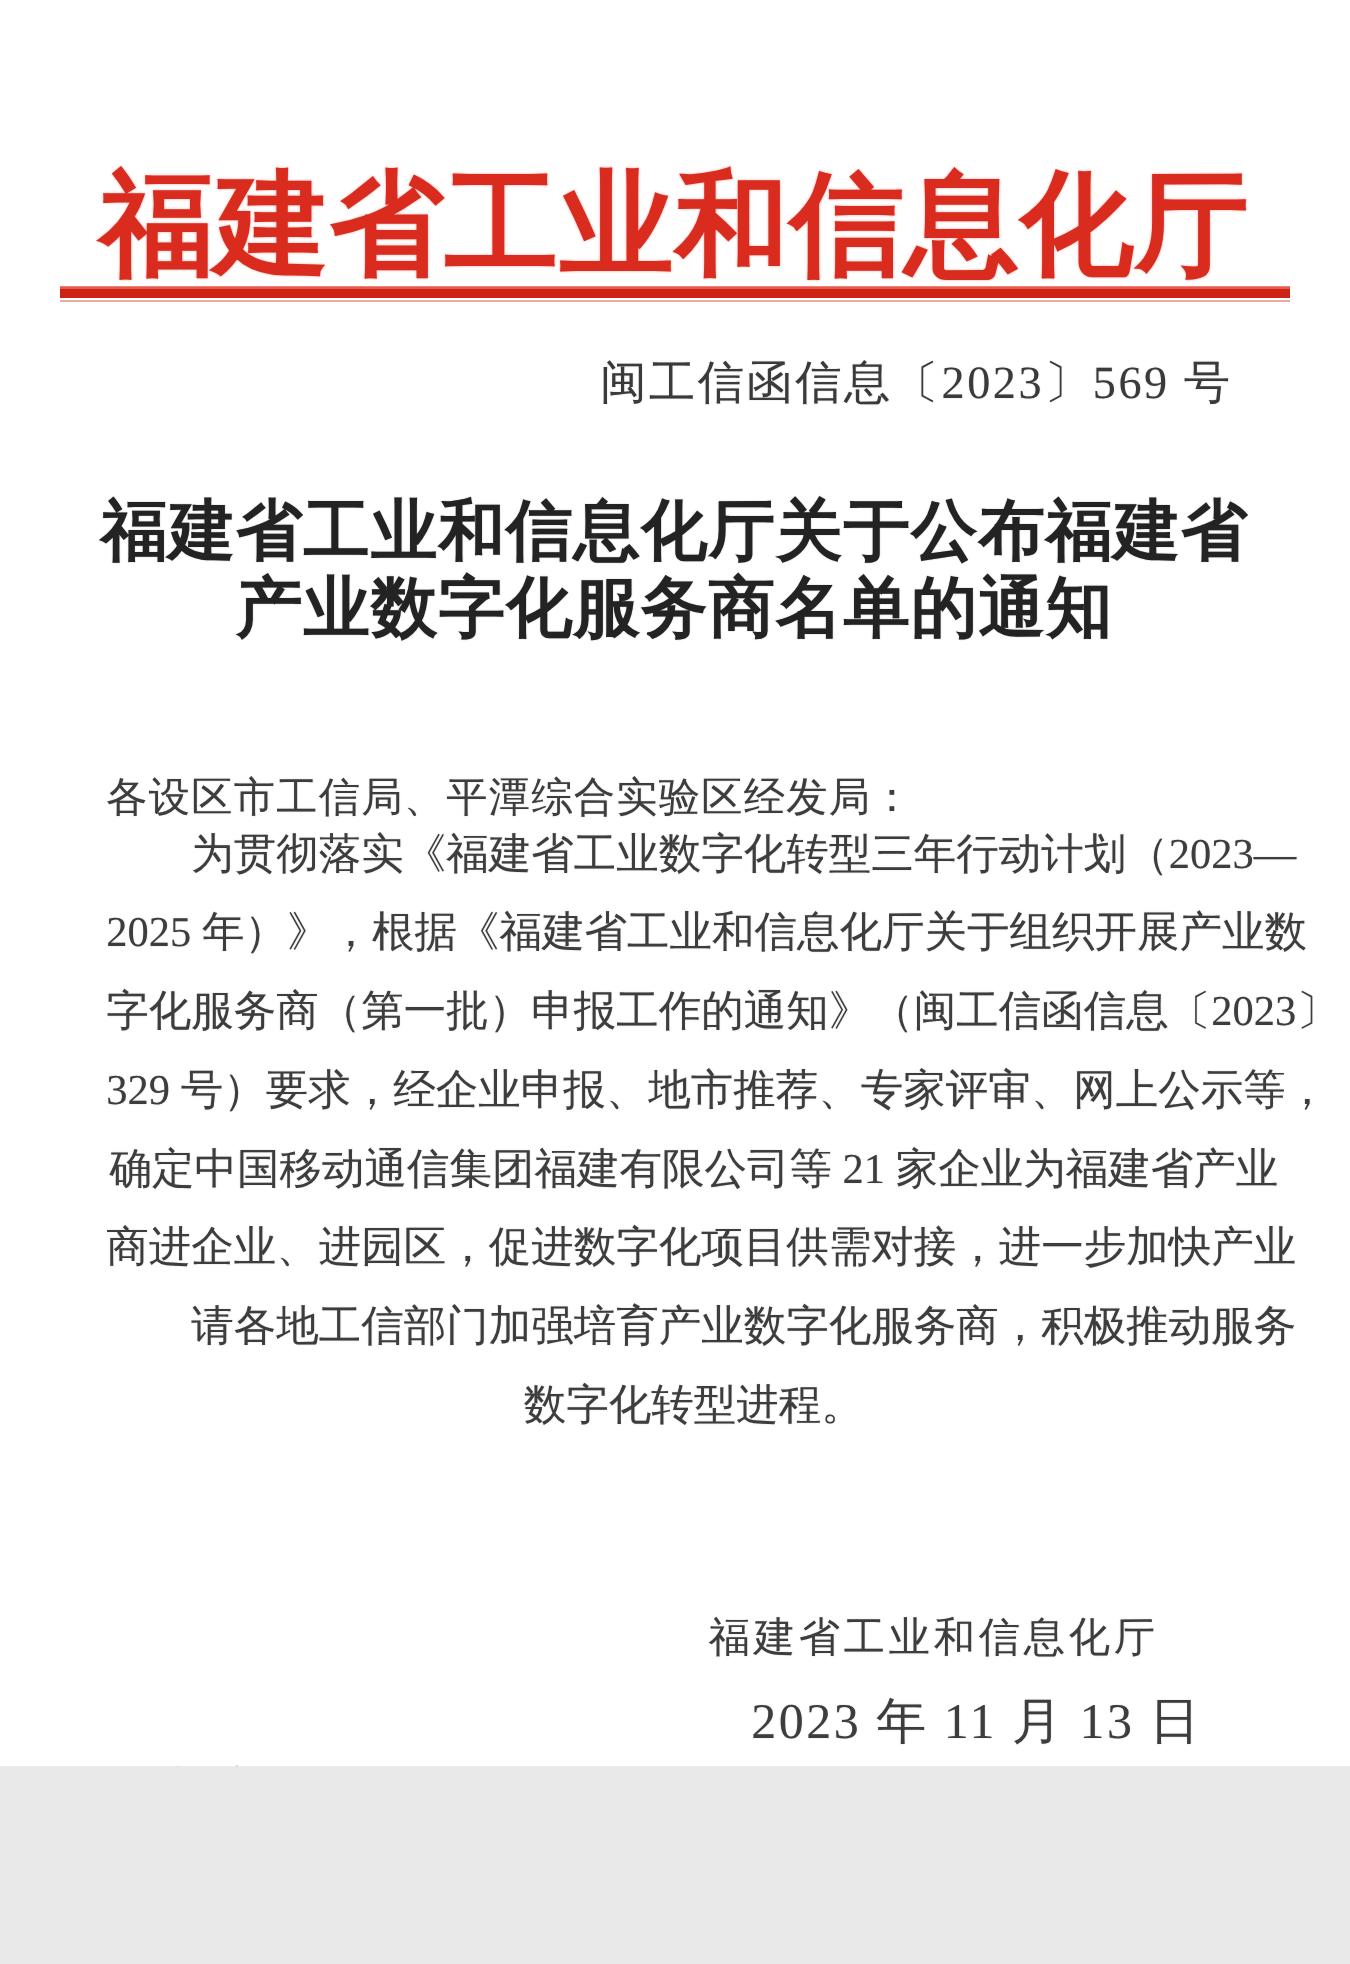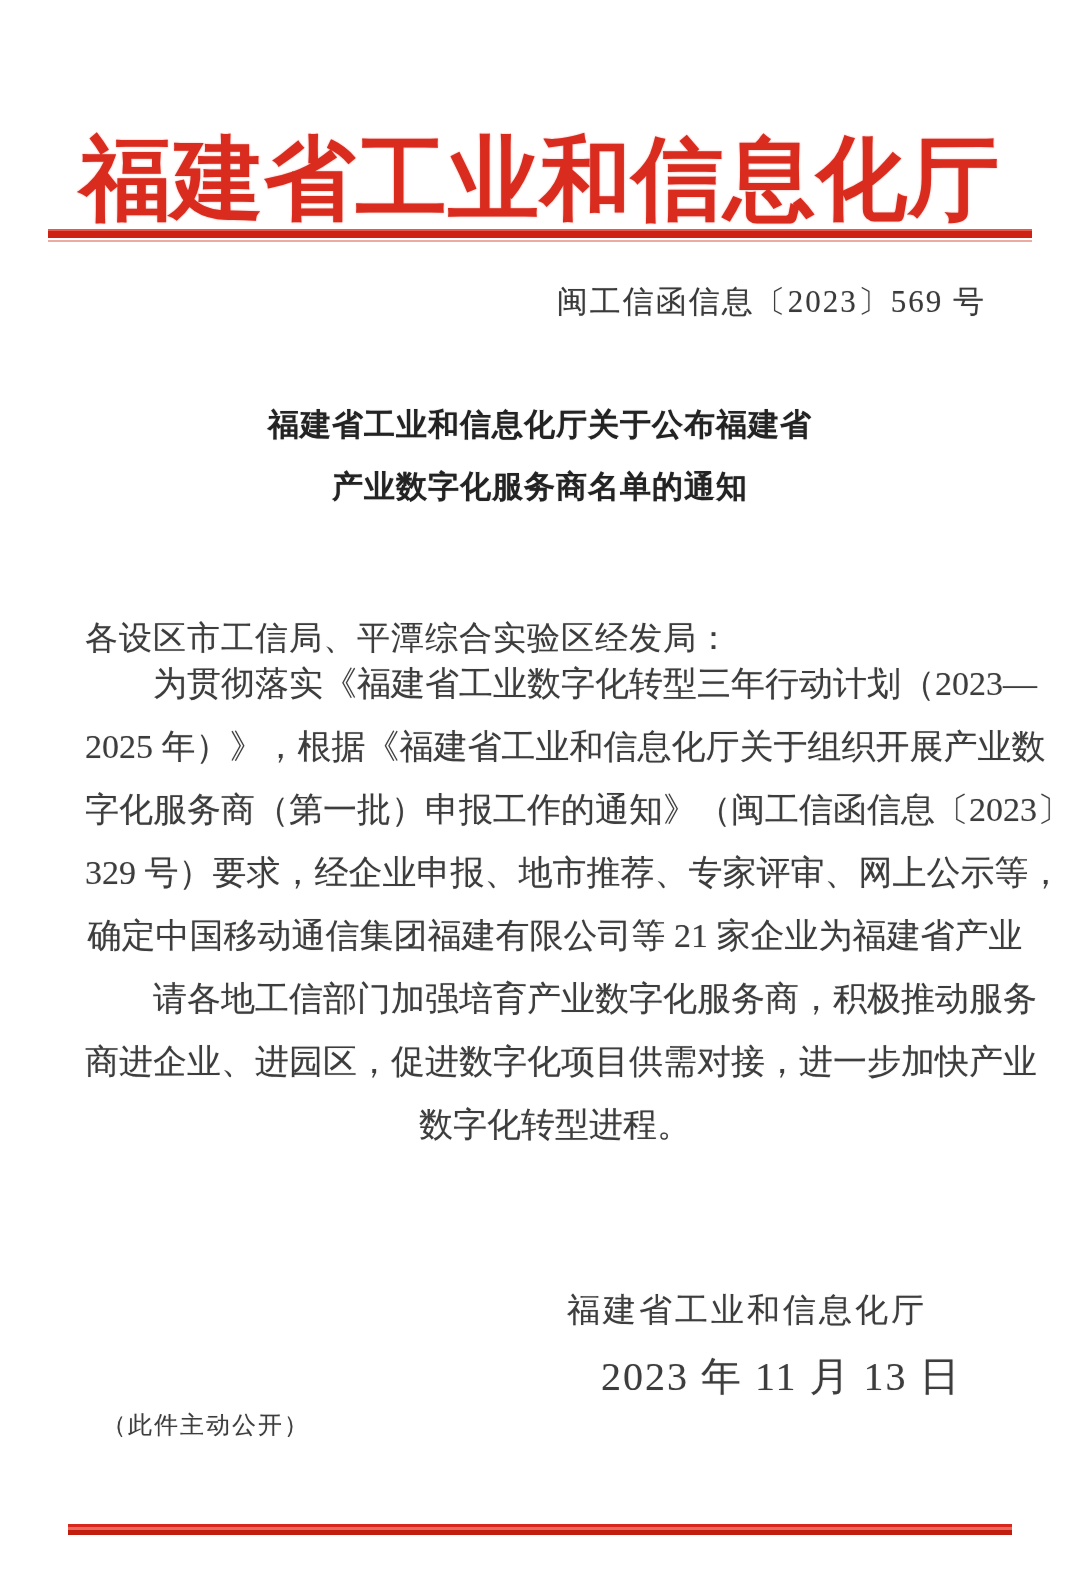--- a/index.html
+++ b/index.html
@@ -8,21 +8,21 @@
   }
   * { margin: 0; padding: 0; box-sizing: border-box; }
   html, body { background: #e9e9e9; }
   body {
     font-family: "Liberation Serif", "DejaVu Serif", serif;
     width: 1080px;
   }
   .page {
     position: relative;
     width: 1080px;
-    height: 1571px;
+    height: 1413px;
     margin: 0 auto;
     overflow: hidden;
     background: radial-gradient(130% 105% at 50% 42%, #ffffff 68%, #f1f1f1 100%);
     color: var(--ink);
   }
 
   
   .agency-name {
     position: absolute;
     top: 118px; left: 0; right: 0;
@@ -42,33 +42,33 @@
       #e8594b 0px, #e8594b 2px,
       #cd2214 2px, #cd2214 9px,
       #ffffff 9px, #ffffff 11px,
       #edaaa1 11px, #edaaa1 13px,
       transparent 13px);
   }
 
   .doc-number {
     position: absolute;
     top: 281px; right: 94px;
-    font-size: 31px;
+    font-size: 37px;
     letter-spacing: 2px;
     color: #3a3a3a;
     white-space: nowrap;
     text-shadow: 0 0 1px rgba(50,50,50,0.35);
   }
 
   
   .title-block {
     position: absolute;
     top: 394px; left: 0; right: 0;
     text-align: center;
-    font-size: 31px;
+    font-size: 53px;
     font-weight: 700;
     color: #232323;
     line-height: 62px;
     letter-spacing: 1px;
     text-shadow: 0 0 1px rgba(30,30,30,0.45);
   }
 
   
   .salutation {
     position: absolute;
@@ -147,22 +147,22 @@
 
   <div class="body-text">
     <div>
       <div class="body-line indent">为贯彻落实《福建省工业数字化转型三年行动计划（2023—</div>
       <div class="body-line">2025 年）》，根据《福建省工业和信息化厅关于组织开展产业数</div>
       <div class="body-line">字化服务商（第一批）申报工作的通知》（闽工信函信息〔2023〕</div>
       <div class="body-line">329 号）要求，经企业申报、地市推荐、专家评审、网上公示等，</div>
       <div class="body-line">确定中国移动通信集团福建有限公司等 21 家企业为福建省产业</div>
     </div>
     <div>
+      <div class="body-line">商进企业、进园区，促进数字化项目供需对接，进一步加快产业</div>
       <div class="body-line indent">请各地工信部门加强培育产业数字化服务商，积极推动服务</div>
-      <div class="body-line">商进企业、进园区，促进数字化项目供需对接，进一步加快产业</div>
       <div class="body-line">数字化转型进程。</div>
     </div>
   </div>
 
   <div class="signature-issuer">福建省工业和信息化厅</div>
 
   <div class="signature-date">2023 年 11 月 13 日</div>
 
   <div class="footer-note">（此件主动公开）</div>
 

